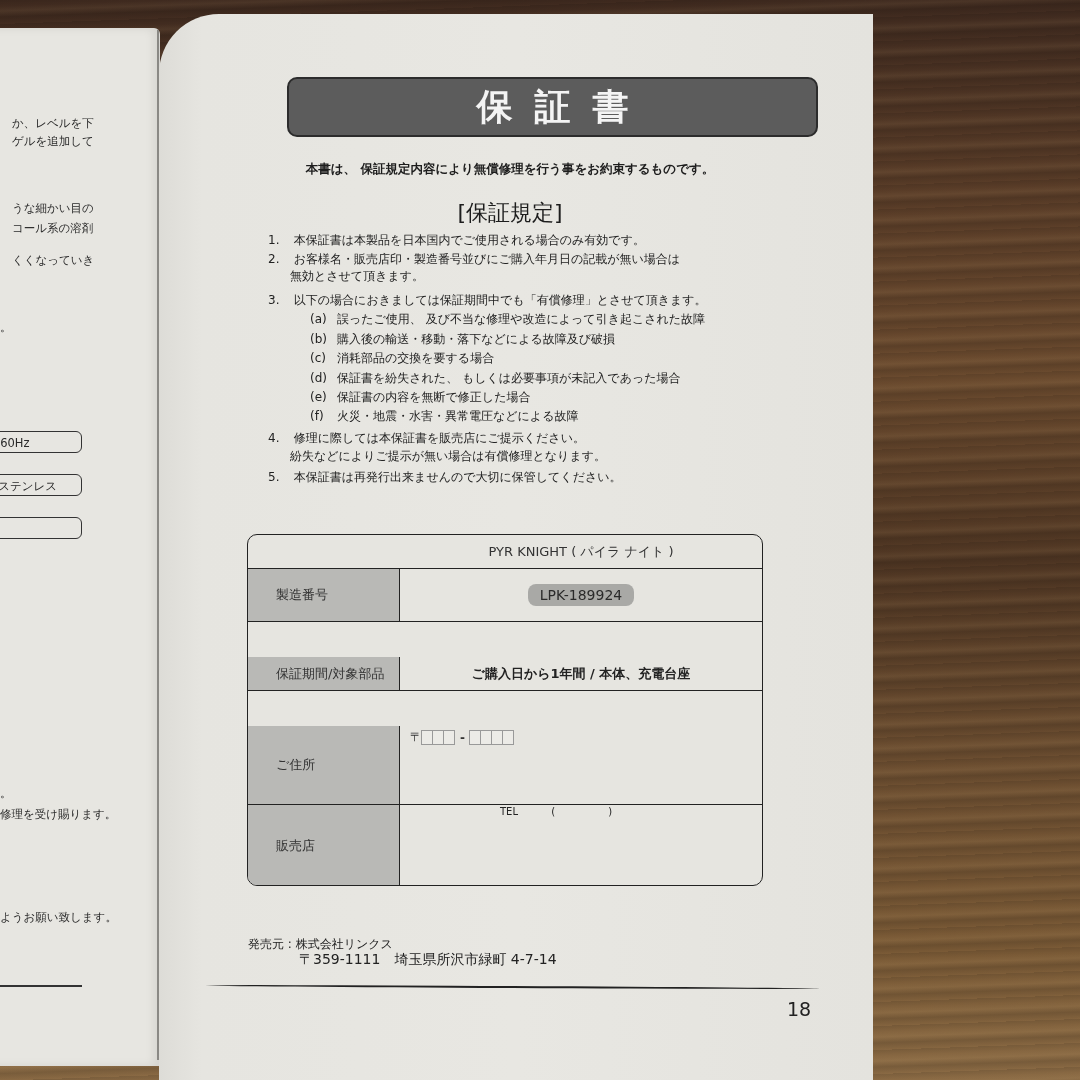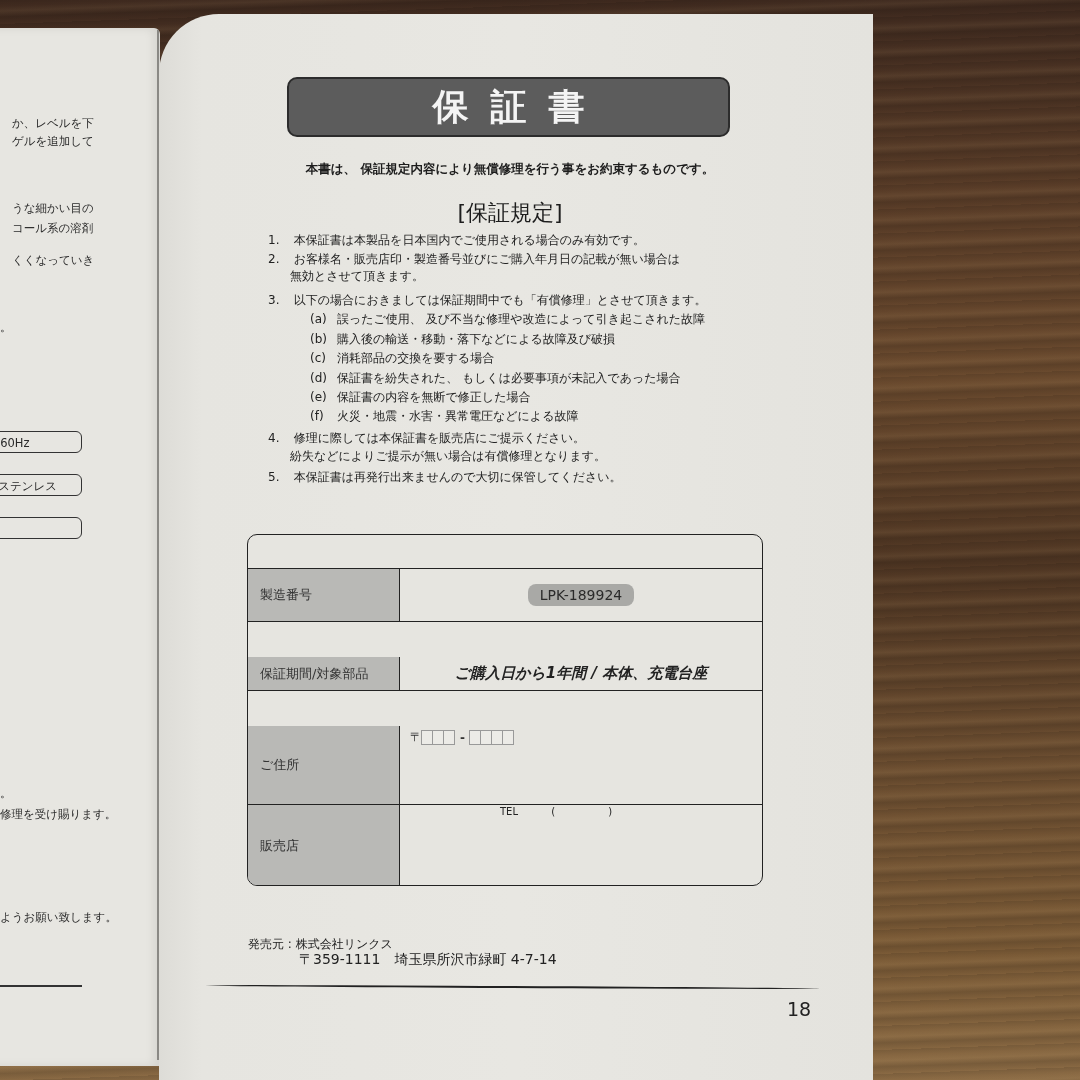--- a/index.html
+++ b/index.html
@@ -24,21 +24,21 @@
     }
     .lp-text { position:absolute; font-size:11.5px; color:#2a2a2a; white-space:nowrap;margin-top:10px; }
     .lp-box {
       position:absolute; left:-10px; width:112px; height:22px;
       border:1.5px solid #333; border-radius:6px; background:#e7e6e1;
       font-size:11.5px; color:#2a2a2a; line-height:22px; padding-left:12px; box-sizing:border-box;
     }
     .lp-rule { position:absolute; left:-10px; top:985px; width:112px; height:1.5px; background:#333; }
 
     .title-banner {
-      position:absolute; left:287px; top:77px; width:443px; height:60px;
+      position:absolute; left:287px; top:77px; width:531px; height:60px;
       background:#5c5c5c; border:2px solid #2c2c2c; border-radius:10px;
       box-sizing:border-box; display:flex; align-items:center; justify-content:center;
       color:#f4f4f4; font-size:36px; font-weight:bold; letter-spacing:22px; padding-left:22px;
     }
     .subtitle { position:absolute; left:300px; top:161px; width:420px; text-align:center; font-size:12.5px; font-weight:bold; color:#1d1d1d; }
     .rules-heading { position:absolute; left:420px; top:198px; width:180px; text-align:center; font-size:22px; color:#1d1d1d; }
     .rule { position:absolute; font-size:12px; color:#222; white-space:nowrap; }
     .rule .num { display:inline-block; width:22px; }
     .sub { position:absolute; left:310px; font-size:12px; color:#222; white-space:nowrap; }
     .sub .tag { display:inline-block; width:27px; }
@@ -46,27 +46,27 @@
     .form {
       position:absolute; left:247px; top:534px; width:516px; height:352px;
       border:1.5px solid #222; border-radius:10px; overflow:hidden; box-sizing:border-box;
       background:#e6e5e0;
     }
     .frow { position:absolute; left:0; width:100%; border-bottom:1.5px solid #222; box-sizing:border-box; }
     .frow:last-child { border-bottom:none; }
     .flabel {
       position:absolute; left:0; top:0; bottom:0; width:152px; background:#b9b9b6;
       border-right:1.5px solid #222; box-sizing:border-box; display:flex; align-items:center;
-      font-size:13px; color:#333; padding-left:12px;
+      font-size:13px; color:#333; padding-left:28px;
     }
     .flabel.center { justify-content:center; padding-left:0; }
     .fval { position:absolute; left:152px; right:0; top:0; bottom:0; display:flex; align-items:center; justify-content:center; font-size:13px; color:#333; }
     .serial-chip { background:#a9a9a6; border-radius:8px; padding:3px 12px; font-size:14px; color:#2a2a2a; }
     .date-part { font-weight:bold; font-size:12.5px; color:#222; position:absolute; top:50%; transform:translateY(-50%); }
-    .warranty { font-weight:bold; font-size:15px; color:#222;font-style:italic; }
+    .warranty { font-weight:bold; font-size:13px; color:#222; }
     .zip { position:absolute; left:10px; top:3px; display:flex; align-items:center; font-size:12px; color:#333; }
     .zbox { width:10px; height:13px; border:1px solid #999; margin-left:-1px; background:#ecebe7; }
     .zdash { margin:0 5px; font-weight:bold; }
     .tel { position:absolute; left:100px; top:52px; font-size:10px; color:#222;margin-top:28px; }
     .tel .paren { display:inline-block; margin-left:30px; }
     .tel .paren2 { display:inline-block; margin-left:50px; }
 
     .footer-seller { position:absolute; left:248px; top:936px; font-size:12px; color:#222; }
     .footer-addr { position:absolute; left:299px; top:951px; font-size:14px; color:#222; }
     .footer-rule { position:absolute; left:205px; top:986px; width:615px; height:2px; background:#222; border-radius:50%; transform:rotate(0.3deg); }
@@ -124,20 +124,21 @@
   <span>修理に際しては本保証書を販売店にご提示ください。</span>
 </div>
 <div class="rule" style="left:290px;top:448px">紛失などによりご提示が無い場合は有償修理となります。</div>
 <div class="rule" style="left:268px;top:469px">
   <span class="num">5.</span>
   <span>本保証書は再発行出来ませんので大切に保管してください。</span>
 </div>
 
 <div class="form">
   <div class="frow" style="top:0;height:34px">
+    <div class="fval">PYR KNIGHT ( パイラ ナイト )</div>
   </div>
   <div class="frow" style="top:34px;height:53px">
     <div class="flabel">製造番号</div>
     <div class="fval">
       <span class="serial-chip">LPK-189924</span>
     </div>
   </div>
   <div class="frow" style="top:122px;height:34px">
     <div class="flabel">保証期間/対象部品</div>
     <div class="fval">

